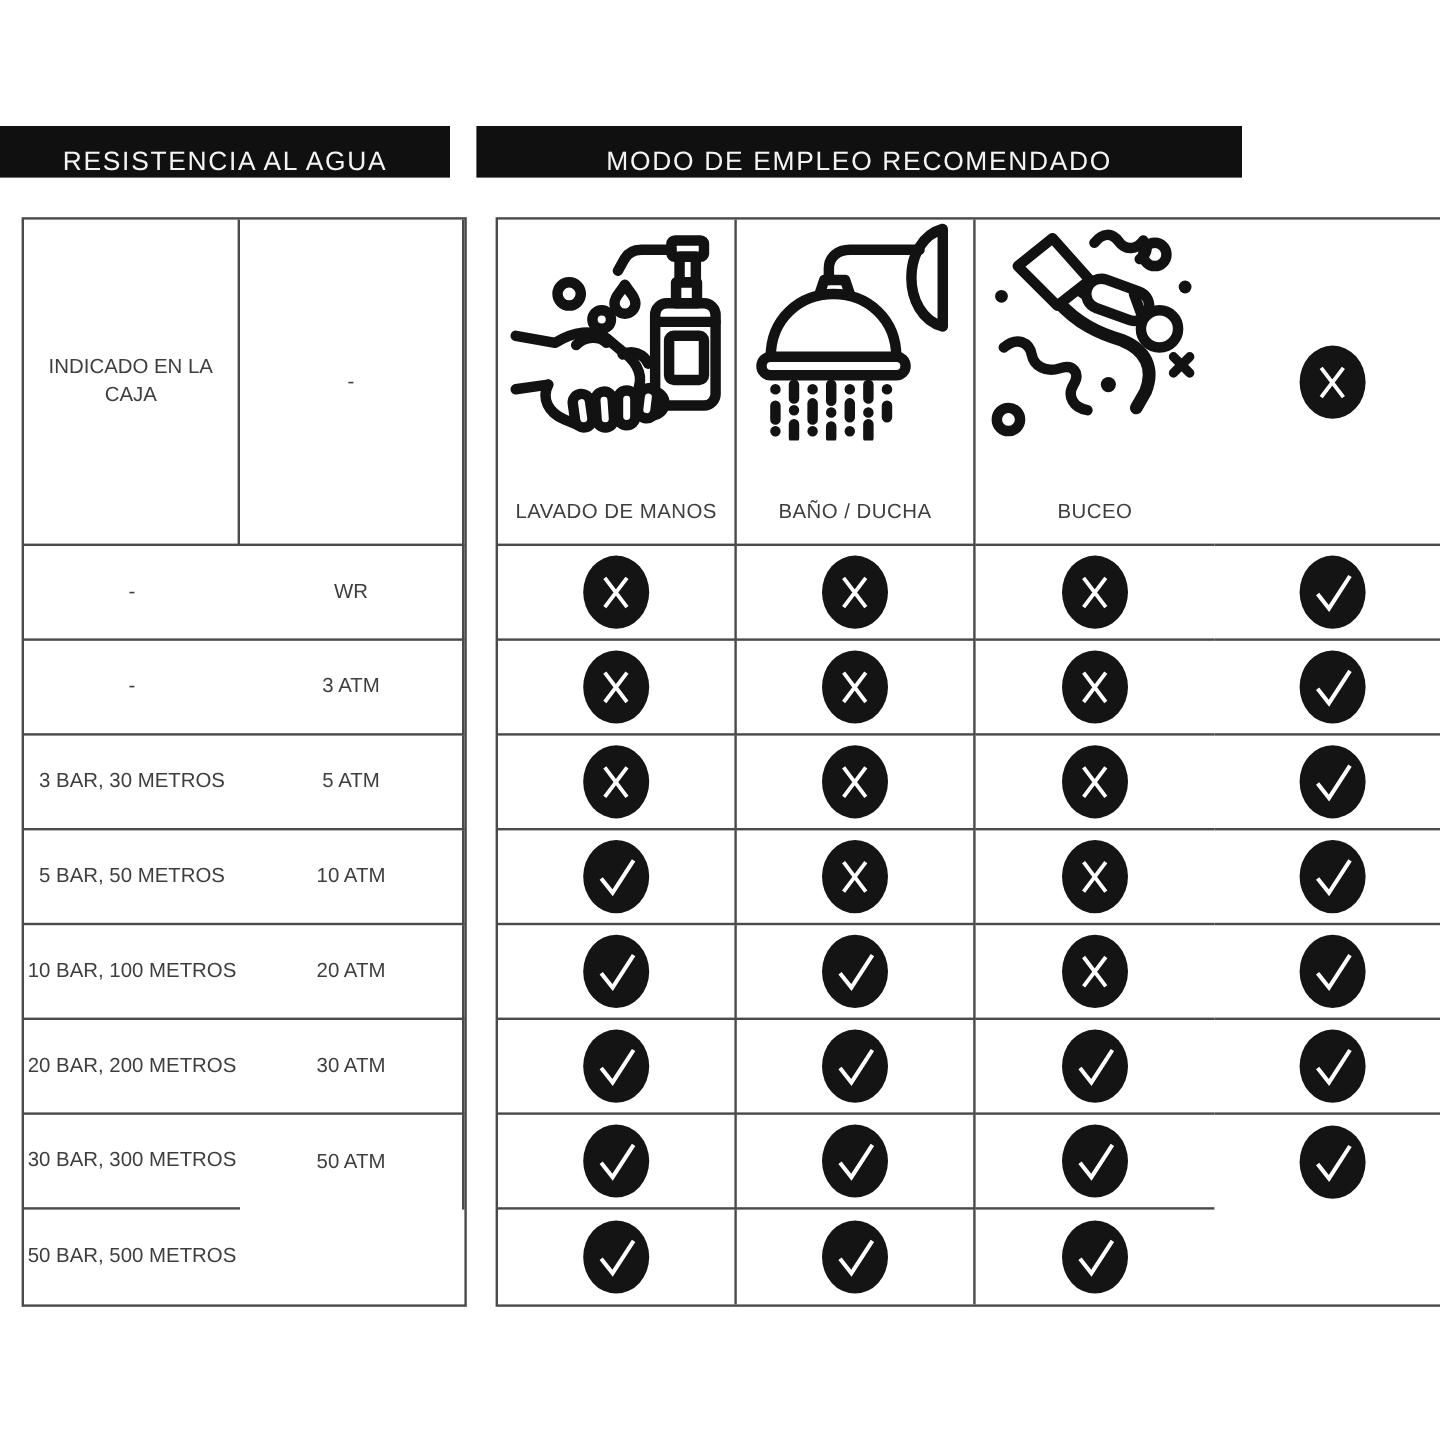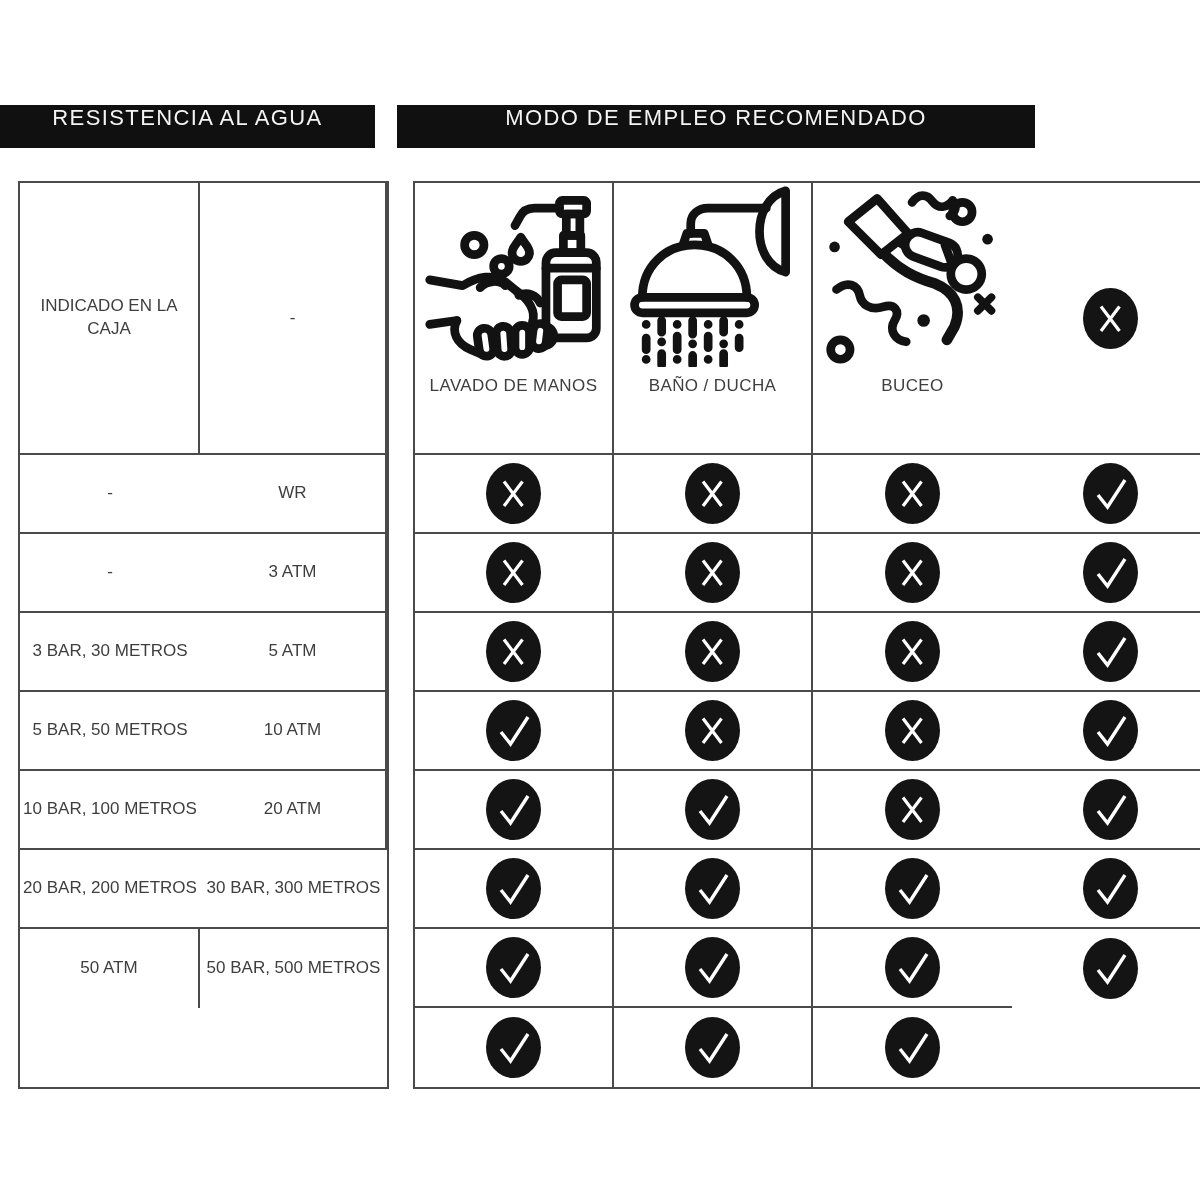--- a/index.html
+++ b/index.html
@@ -6,21 +6,21 @@
   body{
     width:1200px;height:1200px;position:relative;overflow:hidden;
     background:#ffffff;
     font-family:"Liberation Sans", sans-serif;
     -webkit-font-smoothing:antialiased;
   }
   .bar{
     position:absolute;top:105px;height:43px;
     background:var(--header-bg,#101010);
     color:#f4f4f4;
-    display:flex;align-items:flex-start;justify-content:center;
+    display:flex;align-items:flex-end;justify-content:center;
     font-size:22px;letter-spacing:1.4px;font-weight:400;
   }
   .bar-left{left:0;width:375px;}
   .bar-right{left:397px;width:638px;}
 
   .tbl{
     position:absolute;top:181px;height:908px;
     box-sizing:border-box;
     border:2px solid var(--border,#4a4a4a);
     display:grid;
@@ -31,21 +31,21 @@
   #right-table{left:397px;width:800px;grid-template-columns:repeat(4,1fr);grid-template-rows:272px repeat(8,1fr);}
 
   .cell{
     display:flex;align-items:center;justify-content:center;
     text-align:center;box-sizing:border-box;
     color:var(--text,#3e3e3e);font-size:17px;line-height:1.35;
   }
   .br{border-right:2px solid var(--border,#4a4a4a);}
   .bb{border-bottom:2px solid var(--border,#4a4a4a);}
   .head{padding:0 20px;}
-  .icon-head{flex-direction:column;justify-content:flex-start;padding-bottom:14px;gap:8px;}
+  .icon-head{flex-direction:column;justify-content:space-between;padding-bottom:14px;gap:8px;}
   .icon{display:flex;align-items:center;justify-content:center;}
   .icon svg{display:block;width:184px;height:184px;}
   .icon-label{font-size:17px;letter-spacing:.4px;color:var(--text,#3e3e3e);}
   .markcell svg{display:block;width:57px;height:63px;}
 </style>
 </head>
 <body>
 
 <div class="bar bar-left">
   <span>RESISTENCIA AL AGUA</span>
@@ -64,20 +64,21 @@
     <div class="cell br bb">WR</div>
     <div class="cell bb">-</div>
     <div class="cell br bb">3 ATM</div>
     <div class="cell bb">3 BAR, 30 METROS</div>
     <div class="cell br bb">5 ATM</div>
     <div class="cell bb">5 BAR, 50 METROS</div>
     <div class="cell br bb">10 ATM</div>
     <div class="cell bb">10 BAR, 100 METROS</div>
     <div class="cell br bb">20 ATM</div>
     <div class="cell bb">20 BAR, 200 METROS</div>
+    <div class="cell br bb">30 ATM</div>
     <div class="cell bb">30 BAR, 300 METROS</div>
     <div class="cell br">50 ATM</div>
     <div class="cell">50 BAR, 500 METROS</div>
   </div>
 
 <div class="tbl" id="right-table">
 
   <div class="cell icon-head br bb">
     <div class="icon">
       <svg viewBox="0 0 190 190" fill="none" stroke="#121212" stroke-width="9" stroke-linecap="round" stroke-linejoin="round">

